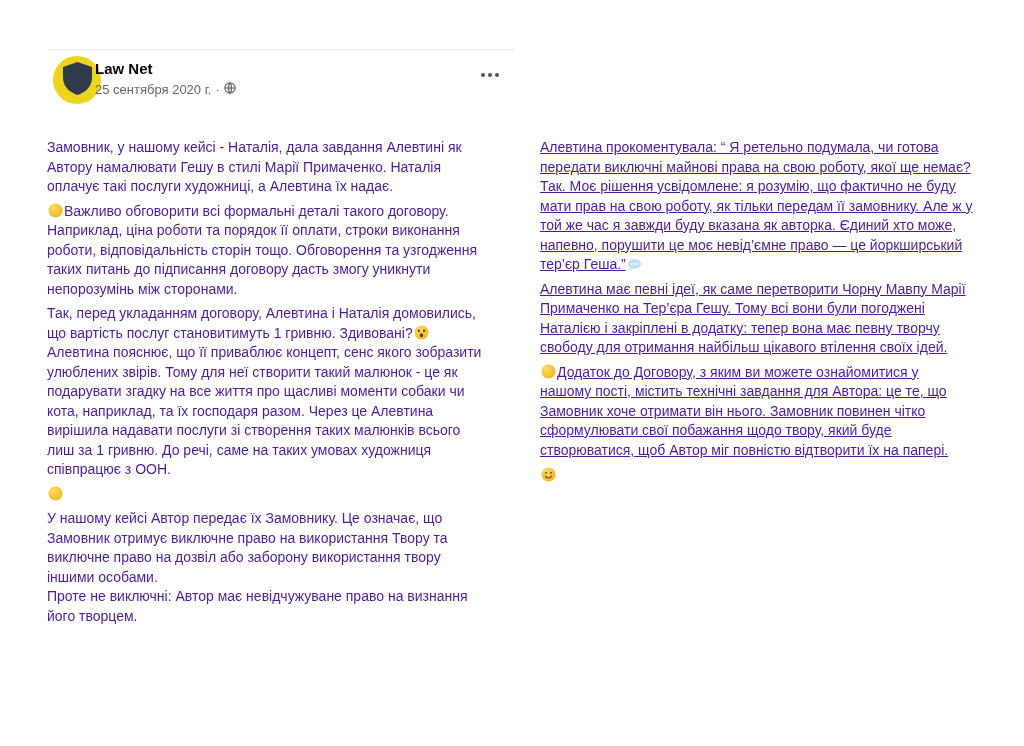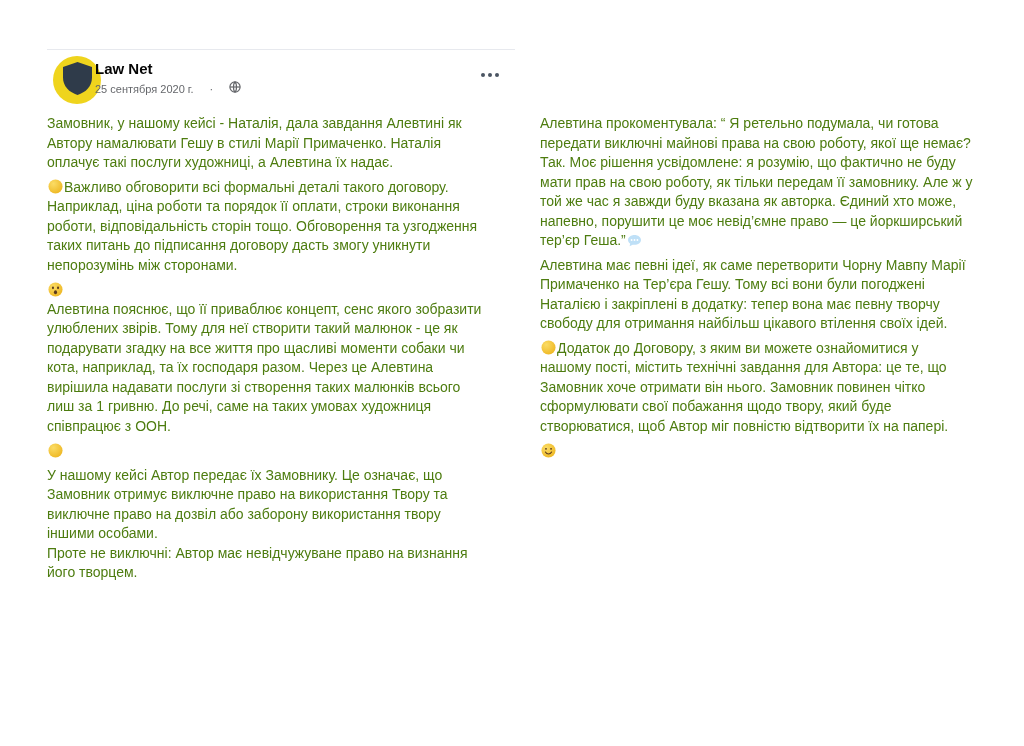--- a/index.html
+++ b/index.html
@@ -19,34 +19,34 @@
   .avatar{
     position:absolute;left:6px;top:1px;width:48px;height:48px;border-radius:50%;
     background:#EFD41D;display:flex;align-items:center;justify-content:center;
     cursor:pointer;
   }
   .header-text{position:absolute;left:48px;top:4px;}
   .page-name{
     font-size:15px;font-weight:700;color:#050505;line-height:19px;cursor:pointer;
   }
   .date-row{
-    margin-top:3px;font-size:11px;color:#65676B;line-height:17px;
-    display:flex;align-items:flex-start;gap:16px;
+    margin-top:3px;font-size:13px;color:#65676B;line-height:17px;
+    display:flex;align-items:flex-start;gap:4px;
   }
   .menu-dots{
     position:absolute;right:12px;top:14px;display:flex;gap:3px;align-items:center;
     cursor:pointer;padding:4px;
   }
   .menu-dots i{width:4px;height:4px;border-radius:50%;background:#4b5563;display:block;}
   .col{
-    position:absolute;top:114px;width:482px;
-    color:#4d7c0f;
+    position:absolute;top:138px;width:482px;
+    color:#4c1d95;
   }
   .col-left{left:47px;}
-  .col-right{left:540px;}
+  .col-right{left:540px;text-decoration:underline;}
   .col p{
     margin:0 0 5px 0;
     font-size:14px;line-height:19.5px;
     white-space:pre-line;
   }
   .emoji{display:inline-block;}
   .emoji svg{vertical-align:-2.5px;margin:0 1px;}
 </style>
 </head>
 <body>
@@ -94,21 +94,22 @@
               <stop offset="0%" stop-color="#FBDC65"></stop>
               <stop offset="100%" stop-color="#EDB51F"></stop>
             </radialGradient>
           </defs>
           <circle cx="8" cy="8" r="7.5" fill="url(#ycg)"></circle>
         </svg></span><span>Важливо обговорити всі формальні деталі такого договору.
 Наприклад, ціна роботи та порядок її оплати, строки виконання
 роботи, відповідальність сторін тощо. Обговорення та узгодження
 таких питань до підписання договору дасть змогу уникнути
 непорозумінь між сторонами.</span></p>
-    <p><span class="emoji"><svg width="15" height="15" viewBox="0 0 16 16">
+    <p><span>Так, перед укладанням договору, Алевтина і Наталія домовились,
+що вартість послуг становитимуть 1 гривню. Здивовані?</span><span class="emoji"><svg width="15" height="15" viewBox="0 0 16 16">
           <defs>
             <radialGradient id="ycg" cx="35%" cy="30%" r="80%">
               <stop offset="0%" stop-color="#FBDC65"></stop>
               <stop offset="100%" stop-color="#EDB51F"></stop>
             </radialGradient>
           </defs>
           <circle cx="8" cy="8" r="7.5" fill="url(#ycg)"></circle>
           <ellipse cx="5.3" cy="6.2" rx="1.1" ry="1.5" fill="#5b3a1e"></ellipse>
           <ellipse cx="10.7" cy="6.2" rx="1.1" ry="1.5" fill="#5b3a1e"></ellipse>
           <ellipse cx="8" cy="11" rx="1.7" ry="2.1" fill="#5b3a1e"></ellipse>

